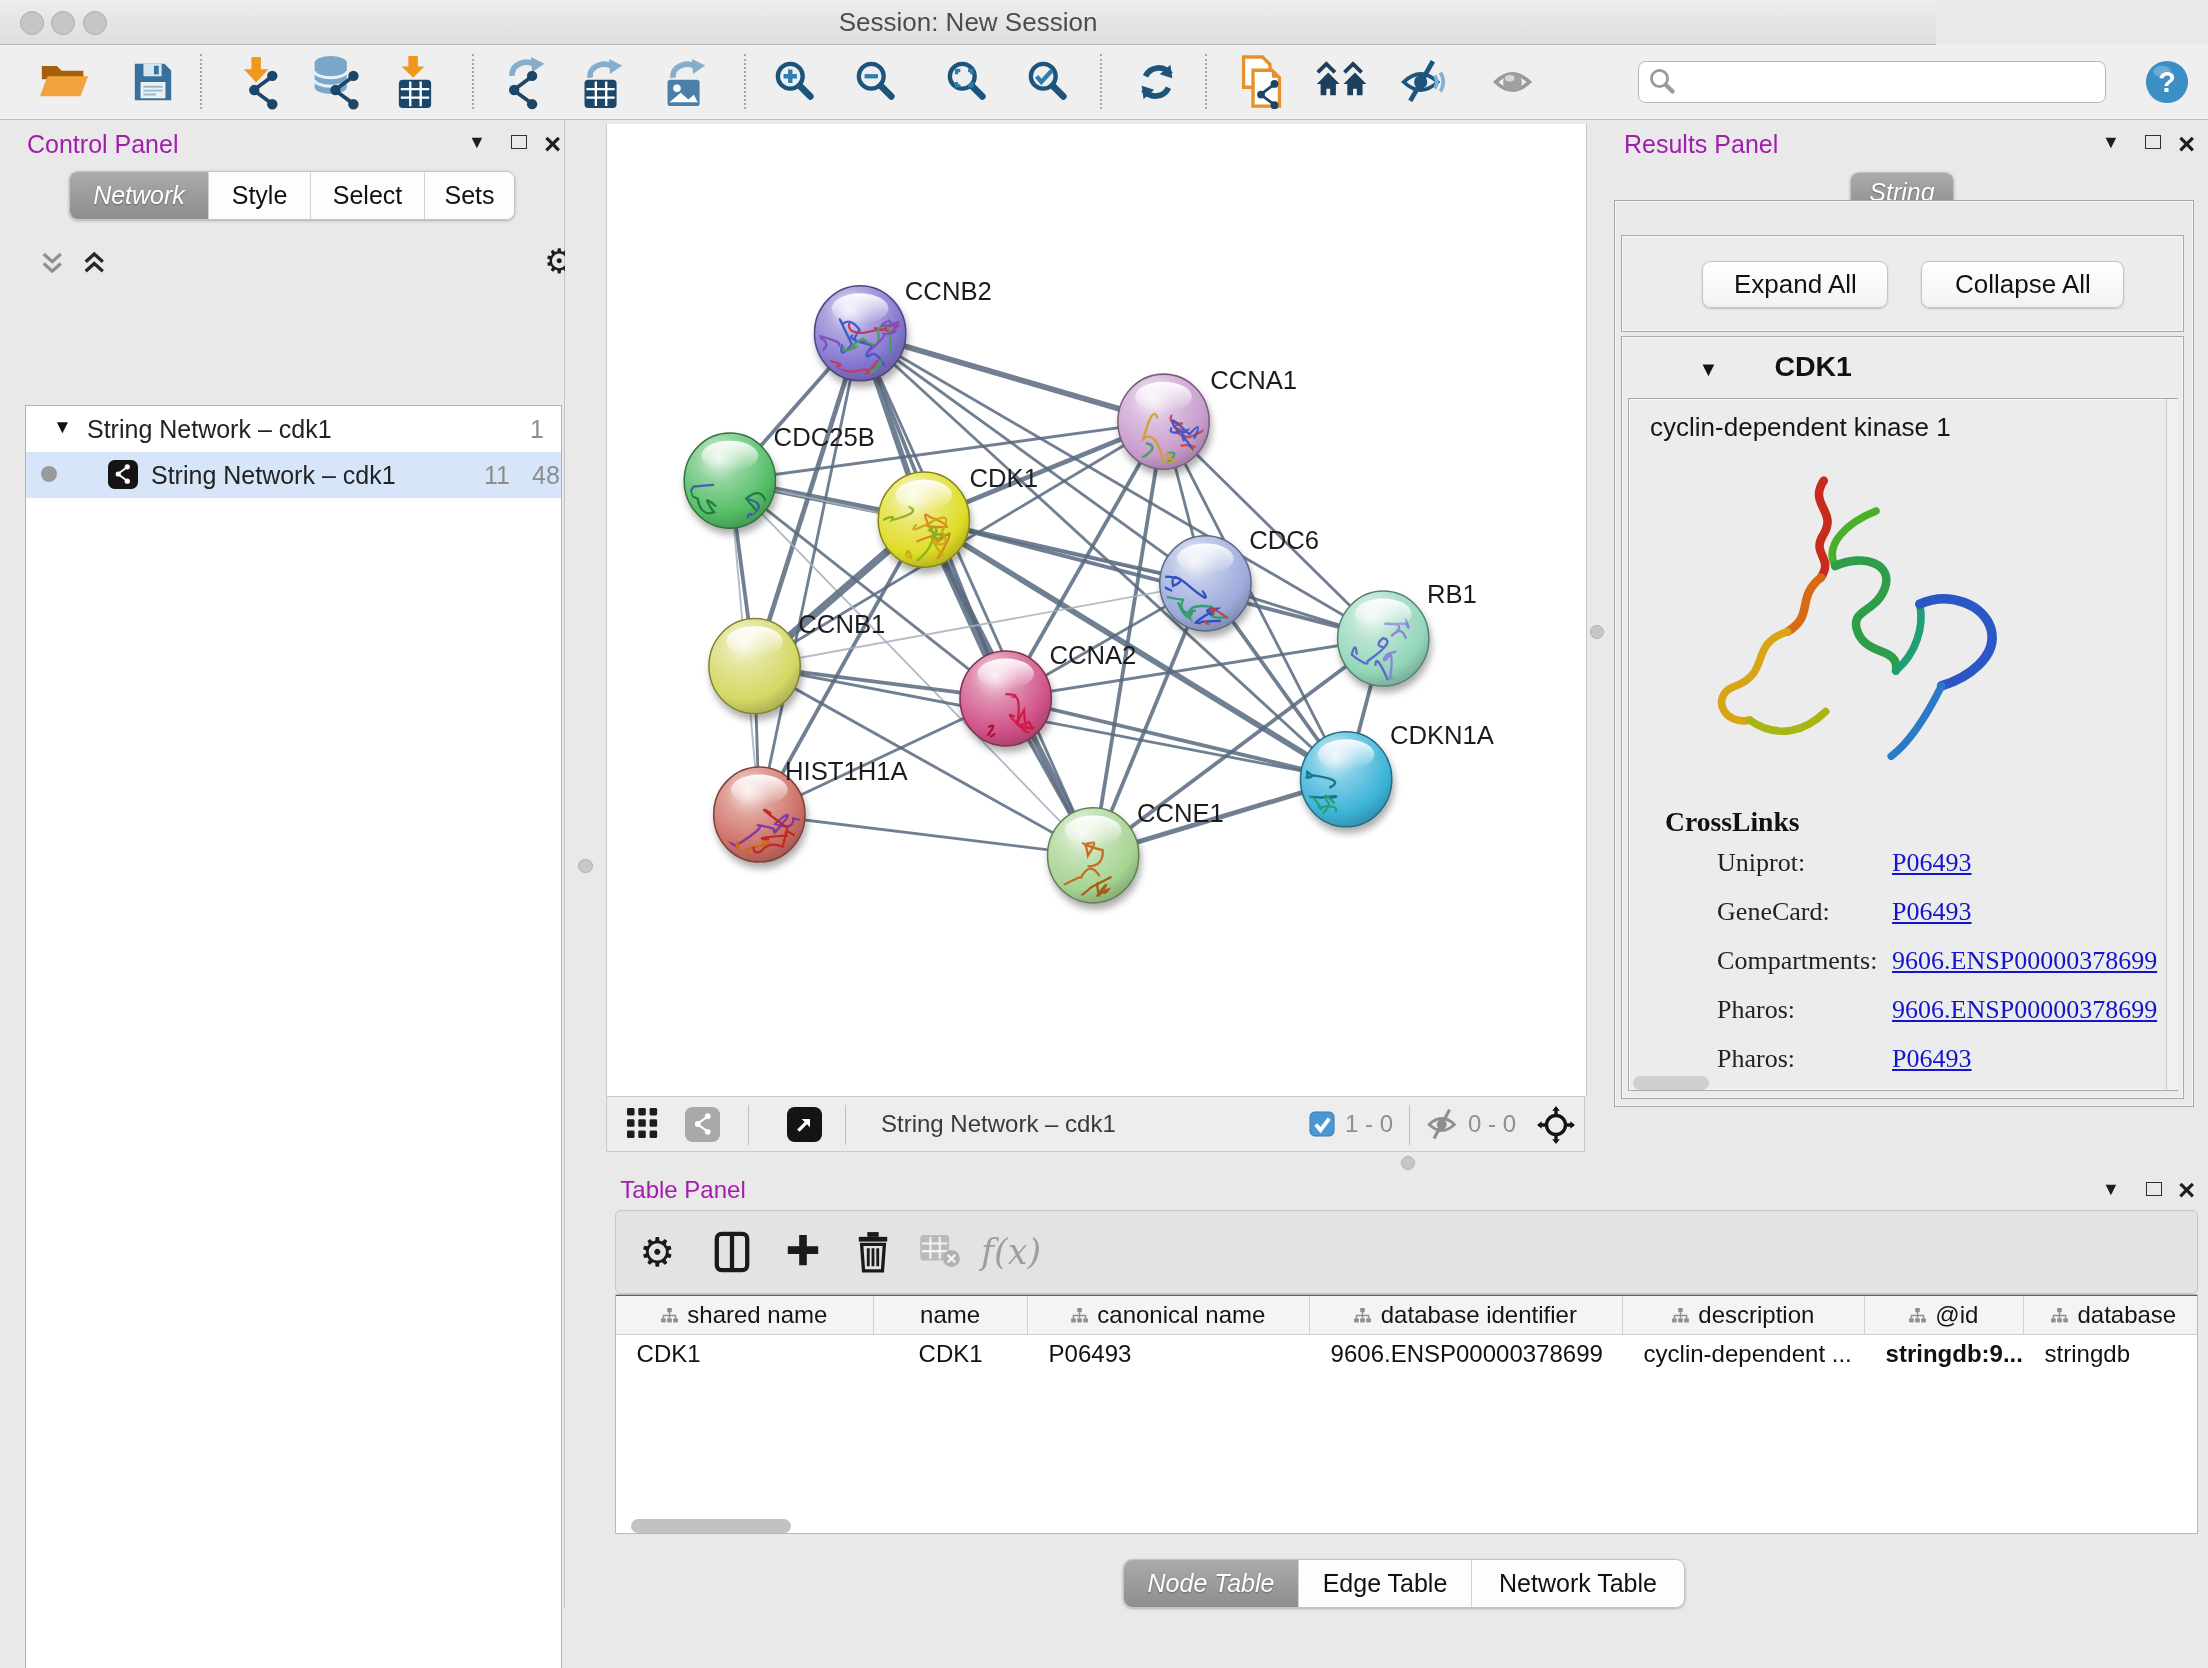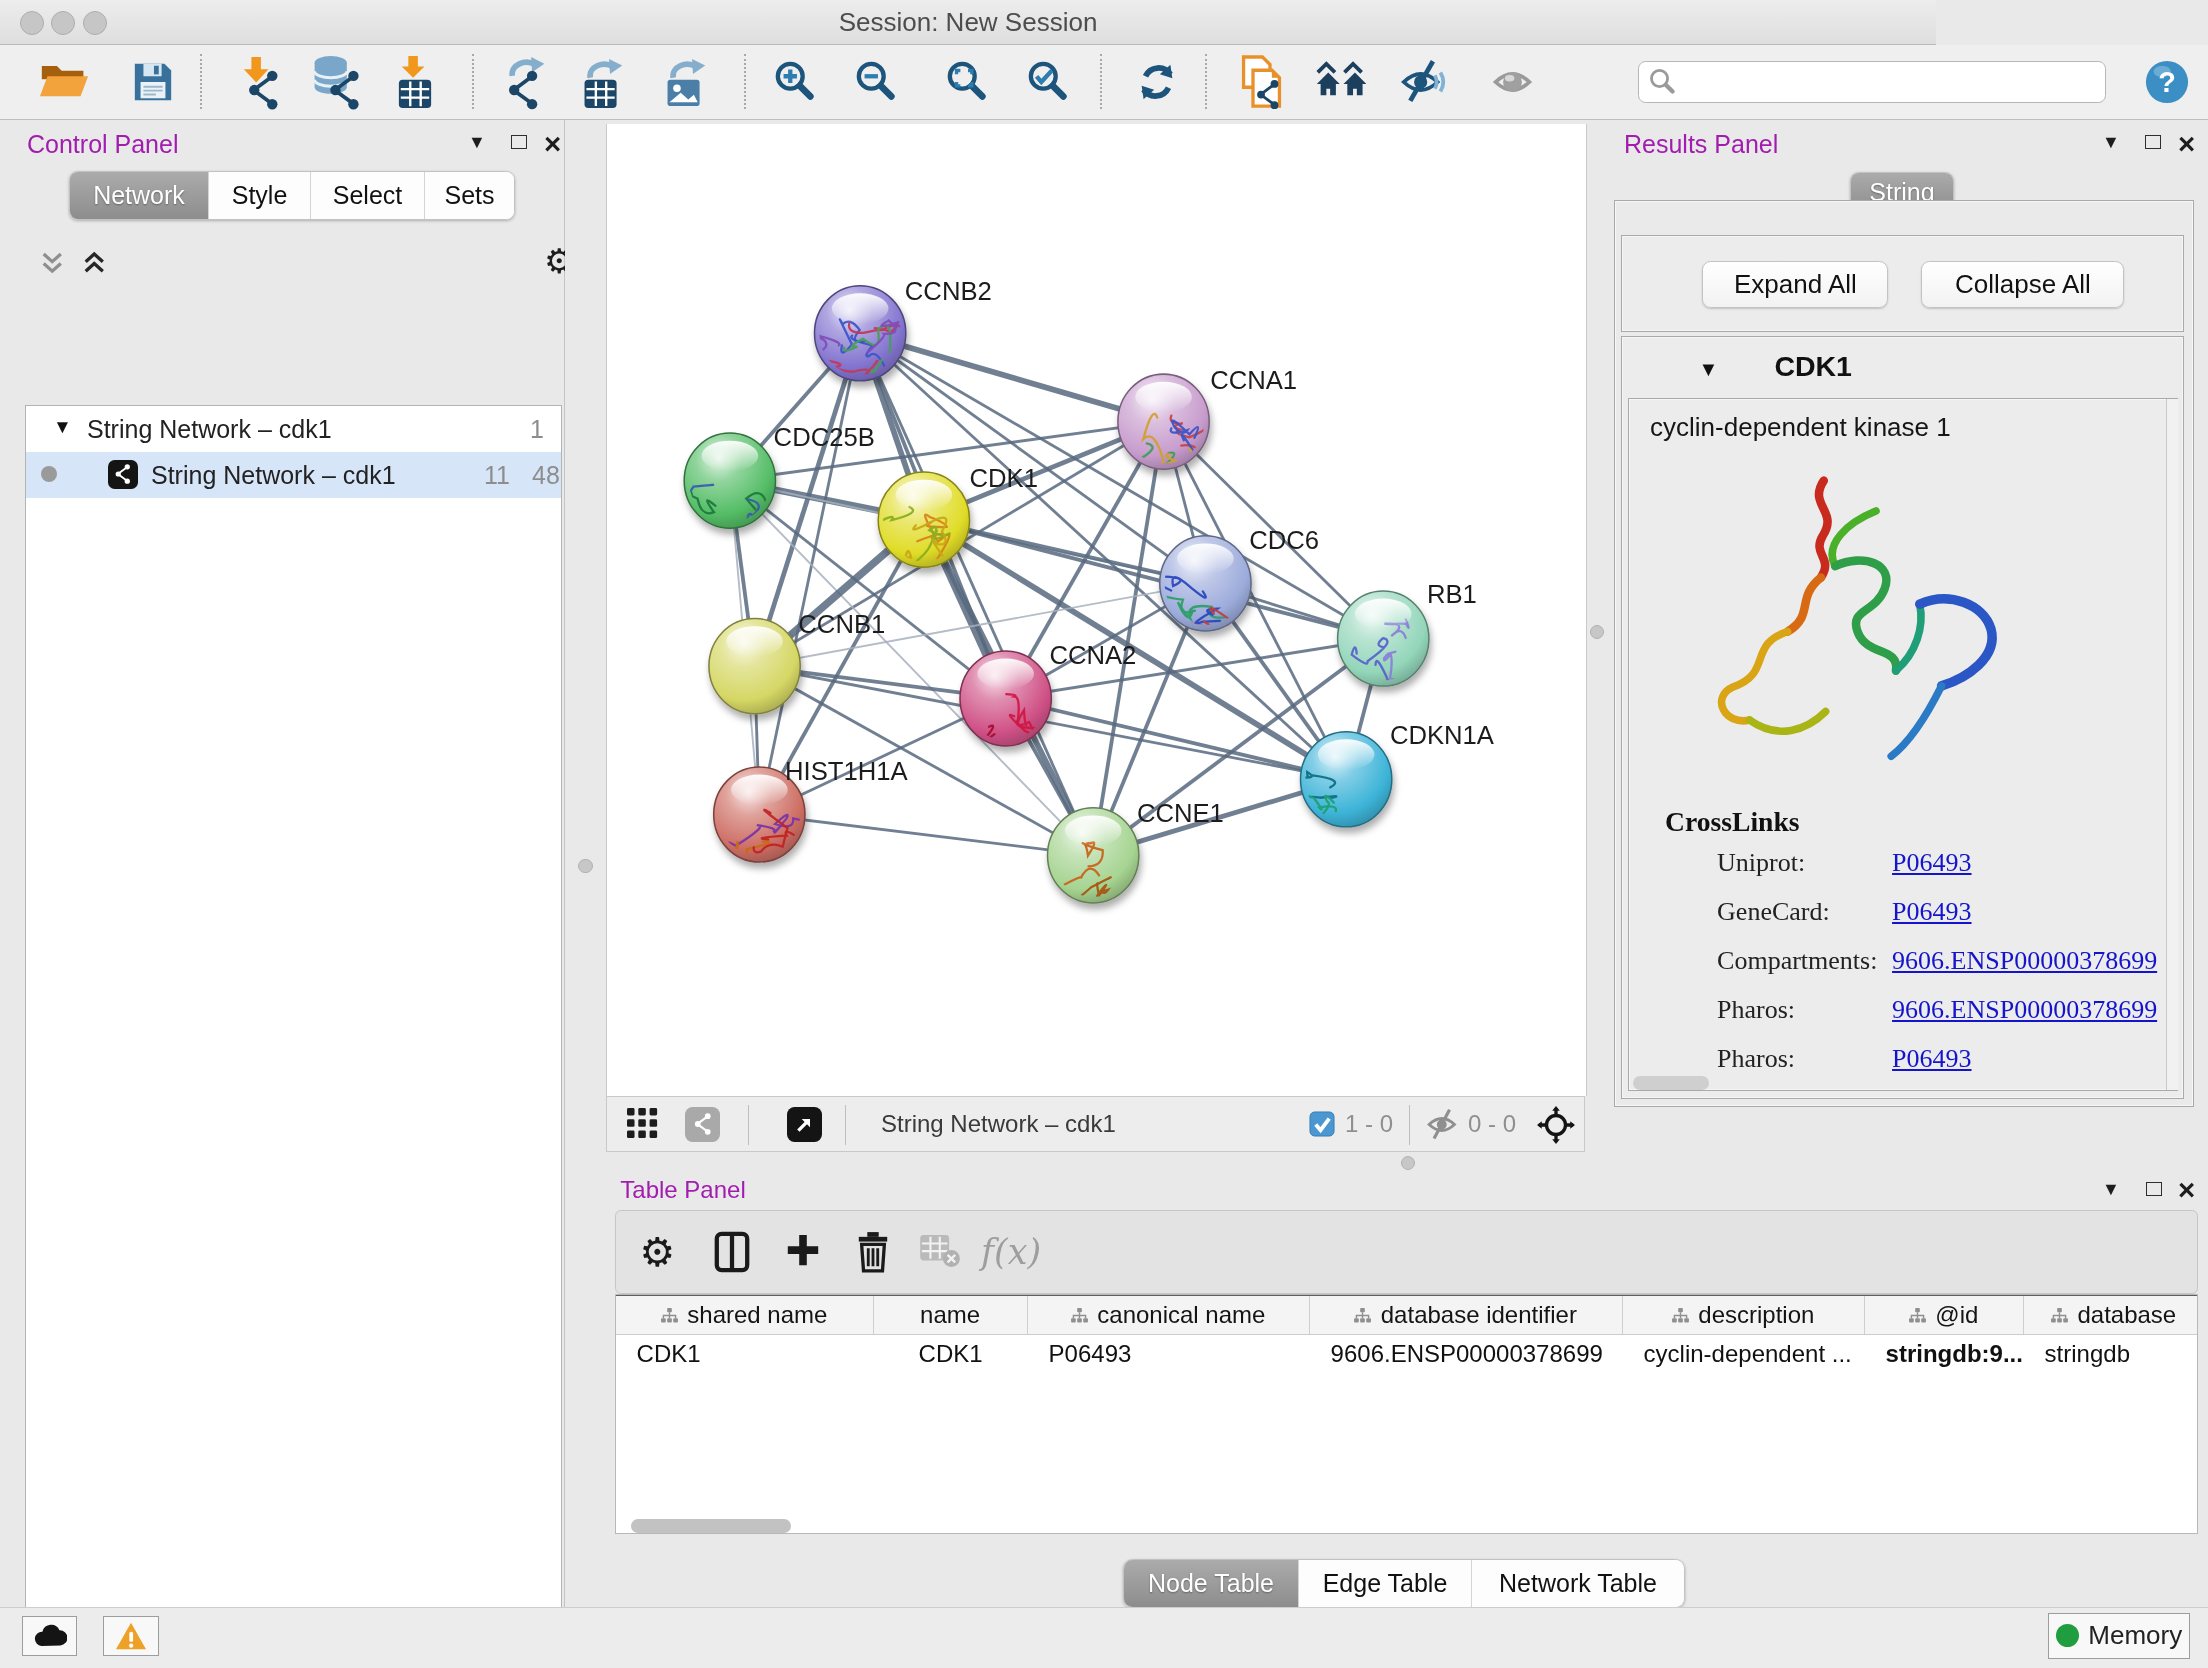--- a/index.html
+++ b/index.html
@@ -20,21 +20,21 @@
              border-radius:7.6px;display:flex;align-items:center;padding:0 9.5px;box-sizing:border-box;}
   .searchbox input{border:none;outline:none;flex:1;font-size:23px;font-family:"Liberation Sans",sans-serif;background:transparent;}
   
   .phead{font-size:25px;color:#a21caf;}
   .floatbox{width:14.3px;height:12.4px;border:1.9px solid #2e2e2e;display:inline-block;}
   .closex{font-size:29.5px;font-weight:bold;color:#1d1d1d;line-height:1;}
   .menutri{font-size:18px;color:#1d1d1d;}
   .seg{position:absolute;display:flex;border-radius:8.6px;box-shadow:0 1px 2.9px rgba(0,0,0,.25);overflow:hidden;border:1px solid #c2c2c2;}
   .seg .tab{height:47px;line-height:47px;text-align:center;font-size:25px;background:#fdfdfd;color:#111;
             border-left:1px solid #d4d4d4;}
-  .seg .tab:first-child{border-left:none;}
+  .seg .tab:first-child{border-left:none;font-style:italic;}
   .seg .tab.sel{background:linear-gradient(#ababab,#8d8d8d);color:#fff;text-shadow:0 1px 1.9px rgba(0,0,0,.35);}
   
   .treebox{left:25px;top:285px;width:535px;height:1286px;background:#fff;border:1px solid #b3b3b3;}
   .trow{position:relative;height:46px;font-size:25px;}
   .trow.sel{background:#d6e6f8;}
   .cnt{position:absolute;color:#8d8d8d;}
   .sharebadge{position:absolute;width:29.5px;height:29.5px;background:#141414;border-radius:6.7px;
               display:flex;align-items:center;justify-content:center;}
   
   .netcanvas{left:606px;top:124px;width:979px;height:972px;background:#fff;
@@ -858,33 +858,15 @@
       <span class="hthumb" style="left:15px;top:224px;width:160px"></span>
     </div>
 
     <div class="seg" style="left:517px;top:387px;border-radius:9.5px">
       <div class="tab sel" style="width:174px">Node Table</div>
       <div class="tab" style="width:172px">Edge Table</div>
       <div class="tab" style="width:212px">Network Table</div>
     </div>
   </div>
 
-  <div class="abs bottombar">
-    <div class="bbtn" style="left:22px;top:7.6px;width:53px;height:38px">
-      <svg width="34" height="25" viewBox="0 0 36 26">
-        <path d="M9 24 a7.5 7.5 0 0 1 1-15 a9.5 9.5 0 0 1 18-1.5 a6.5 6.5 0 0 1 1 16z" fill="#141414"></path>
-      </svg>
-    </div>
-    <div class="bbtn" style="left:103px;top:7.6px;width:54px;height:38px">
-      <svg width="34" height="30" viewBox="0 0 40 36">
-        <path d="M20 2 L38 34 H2 Z" fill="#eda127"></path>
-        <rect x="18" y="13" width="4.5" height="12" rx="2" fill="#fff"></rect>
-        <circle cx="20.2" cy="29.5" r="2.6" fill="#fff"></circle>
-      </svg>
-    </div>
-    <div class="bbtn" style="left:2048px;top:4.8px;width:140px;height:44px;gap:9.5px;font-size:26px">
-      <span style="width:23px;height:23px;border-radius:50%;background:#1f9d3f;display:inline-block"></span>
-      <span>Memory</span>
-    </div>
-  </div>
 
 </div>
 
 
 </body></html>

